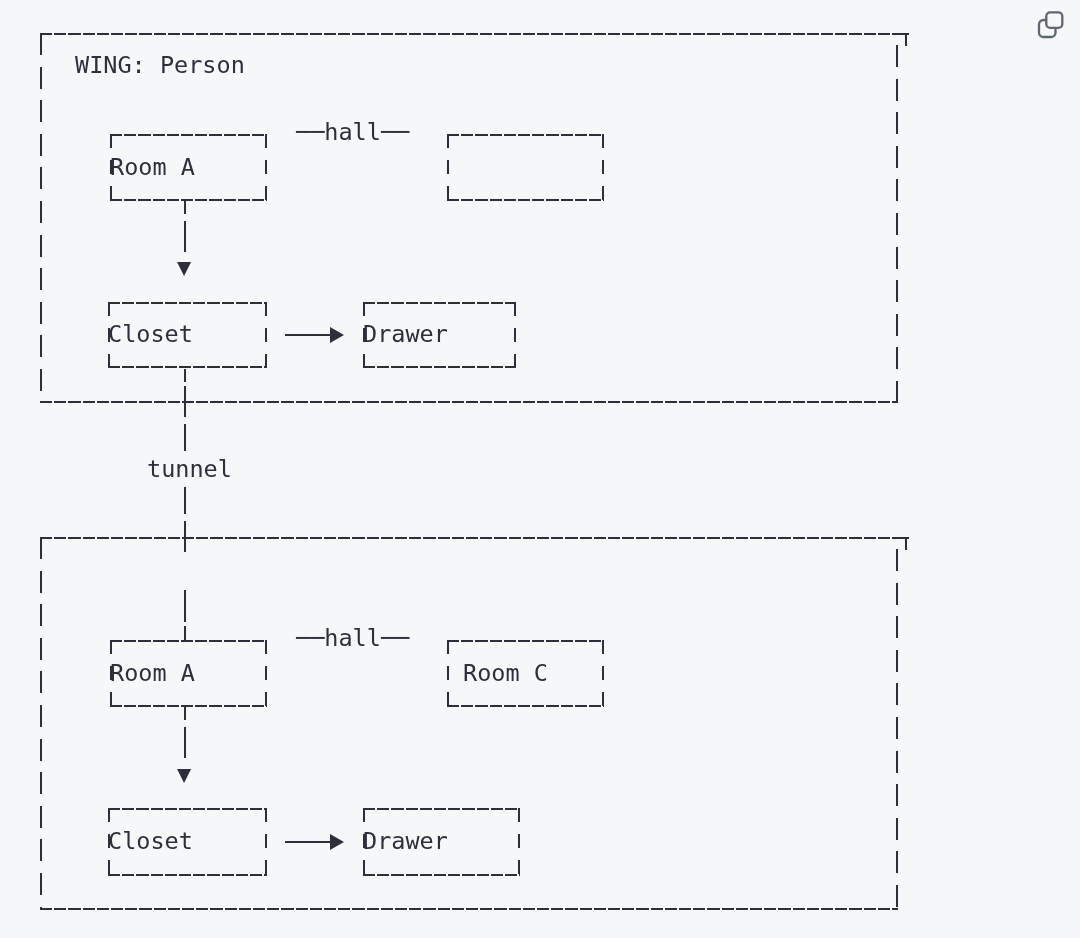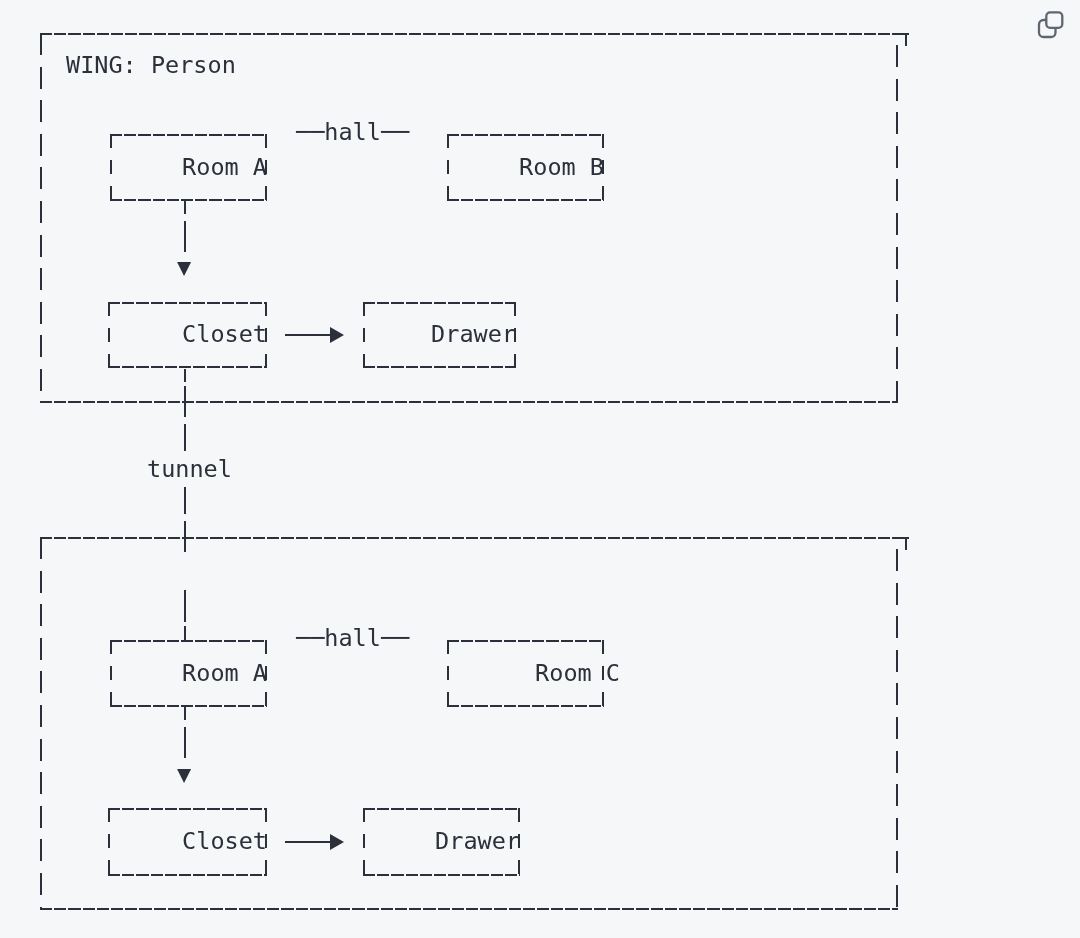--- a/index.html
+++ b/index.html
@@ -7,21 +7,21 @@
     --ink:#2b303b;
     --icon:#5e6672;
   }
   html,body{margin:0;padding:0;background:var(--bg);}
   .stage{
     position:relative;width:1080px;height:938px;background:var(--bg);
     font-family:"DejaVu Sans Mono","Liberation Mono",monospace;
     color:var(--ink);overflow:hidden;
   }
   .label{position:absolute;font-size:23.5px;line-height:33.6px;white-space:pre;}
-  .center{text-align:right;}
+  .center{text-align:left;}
   .hline{position:absolute;height:2px;background:var(--ink);}
   .vline{position:absolute;width:2px;background:var(--ink);}
   
   .frame{position:absolute;background-repeat:no-repeat;}
   .wing{
     background-image:
       repeating-linear-gradient(90deg,  var(--ink) 0 12.2px, transparent 12.2px 14.2px),
       repeating-linear-gradient(90deg,  var(--ink) 0 12.2px, transparent 12.2px 14.2px),
       repeating-linear-gradient(180deg, var(--ink) 0 22px,   transparent 22px 33.6px),
       repeating-linear-gradient(180deg, var(--ink) 0 22px,   transparent 22px 33.6px);
@@ -57,29 +57,28 @@
     <svg width="27" height="28" viewBox="0 0 27 28">
       <rect x="2" y="9" width="16.5" height="17" rx="4.5" fill="none" stroke="var(--icon)" stroke-width="2.3"></rect>
       <rect x="9.3" y="1.4" width="16" height="15.4" rx="3.8" fill="var(--bg)" stroke="var(--icon)" stroke-width="2.3"></rect>
     </svg>
   </button>
 
   <div class="frame wing" style="left:40px;top:33px;width:858px;height:370px"></div>
   <div class="hline" style="left:897px;top:33px;width:12px"></div>
   <div class="vline" style="left:905px;top:34px;height:12px"></div>
 
-  <div class="label" style="left:66px;top:49px">WING: Person</div>
+  <div class="label" style="left:75px;top:49px">WING: Person</div>
 
   <div class="frame boxsm" style="left:110px;top:134px;width:157px;height:67px"></div>
   <div class="label center" style="left:110px;top:151px;width:157px">Room A</div>
 
   <div class="label" style="left:296px;top:116px">──hall──</div>
 
   <div class="frame boxsm" style="left:447px;top:134px;width:157px;height:67px"></div>
-  <div class="label center" style="left:447px;top:151px;width:157px">Room B</div>
 
   <div class="vline" style="left:184px;top:201px;height:13px"></div>
   <div class="vline" style="left:184px;top:221px;height:31px"></div>
   <div class="label" style="left:177px;top:251px">▼</div>
 
   <div class="frame boxsm" style="left:108px;top:302px;width:159px;height:66px"></div>
   <div class="label center" style="left:108px;top:318px;width:159px">Closet</div>
 
   <div class="hline" style="left:285px;top:334px;width:46px"></div>
   <div class="tri-right" style="left:330px;top:327px"></div>

